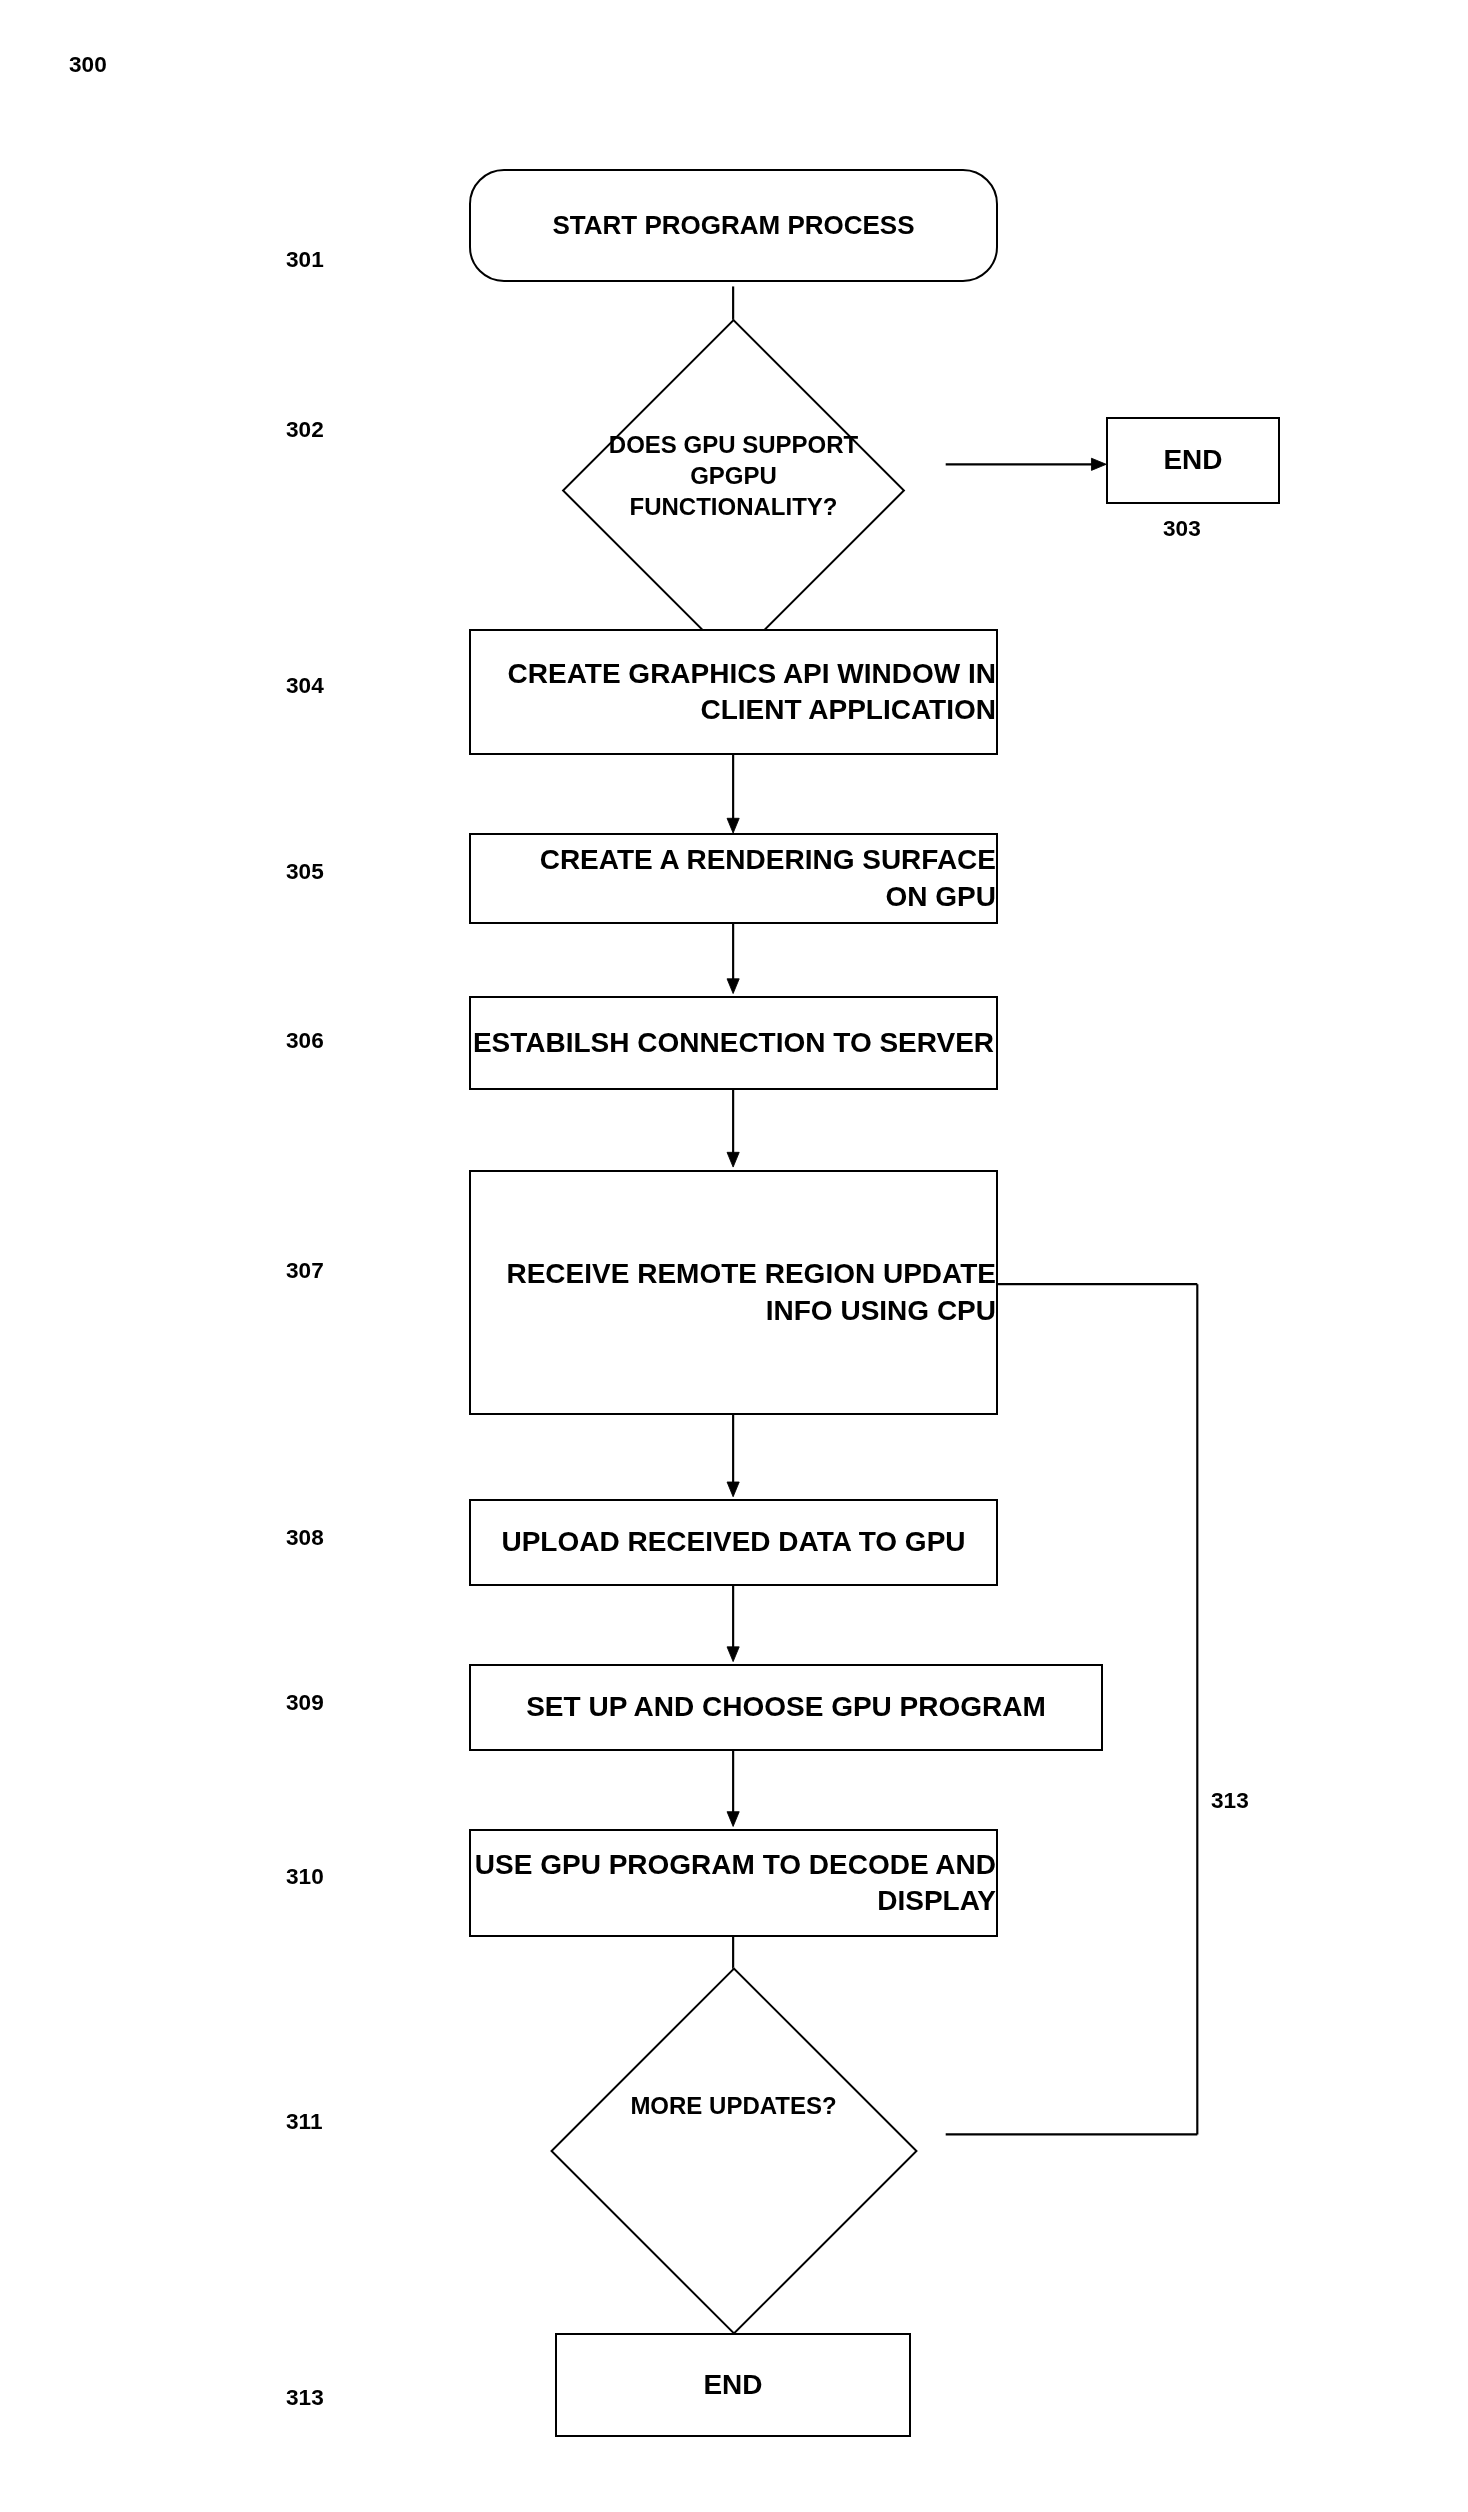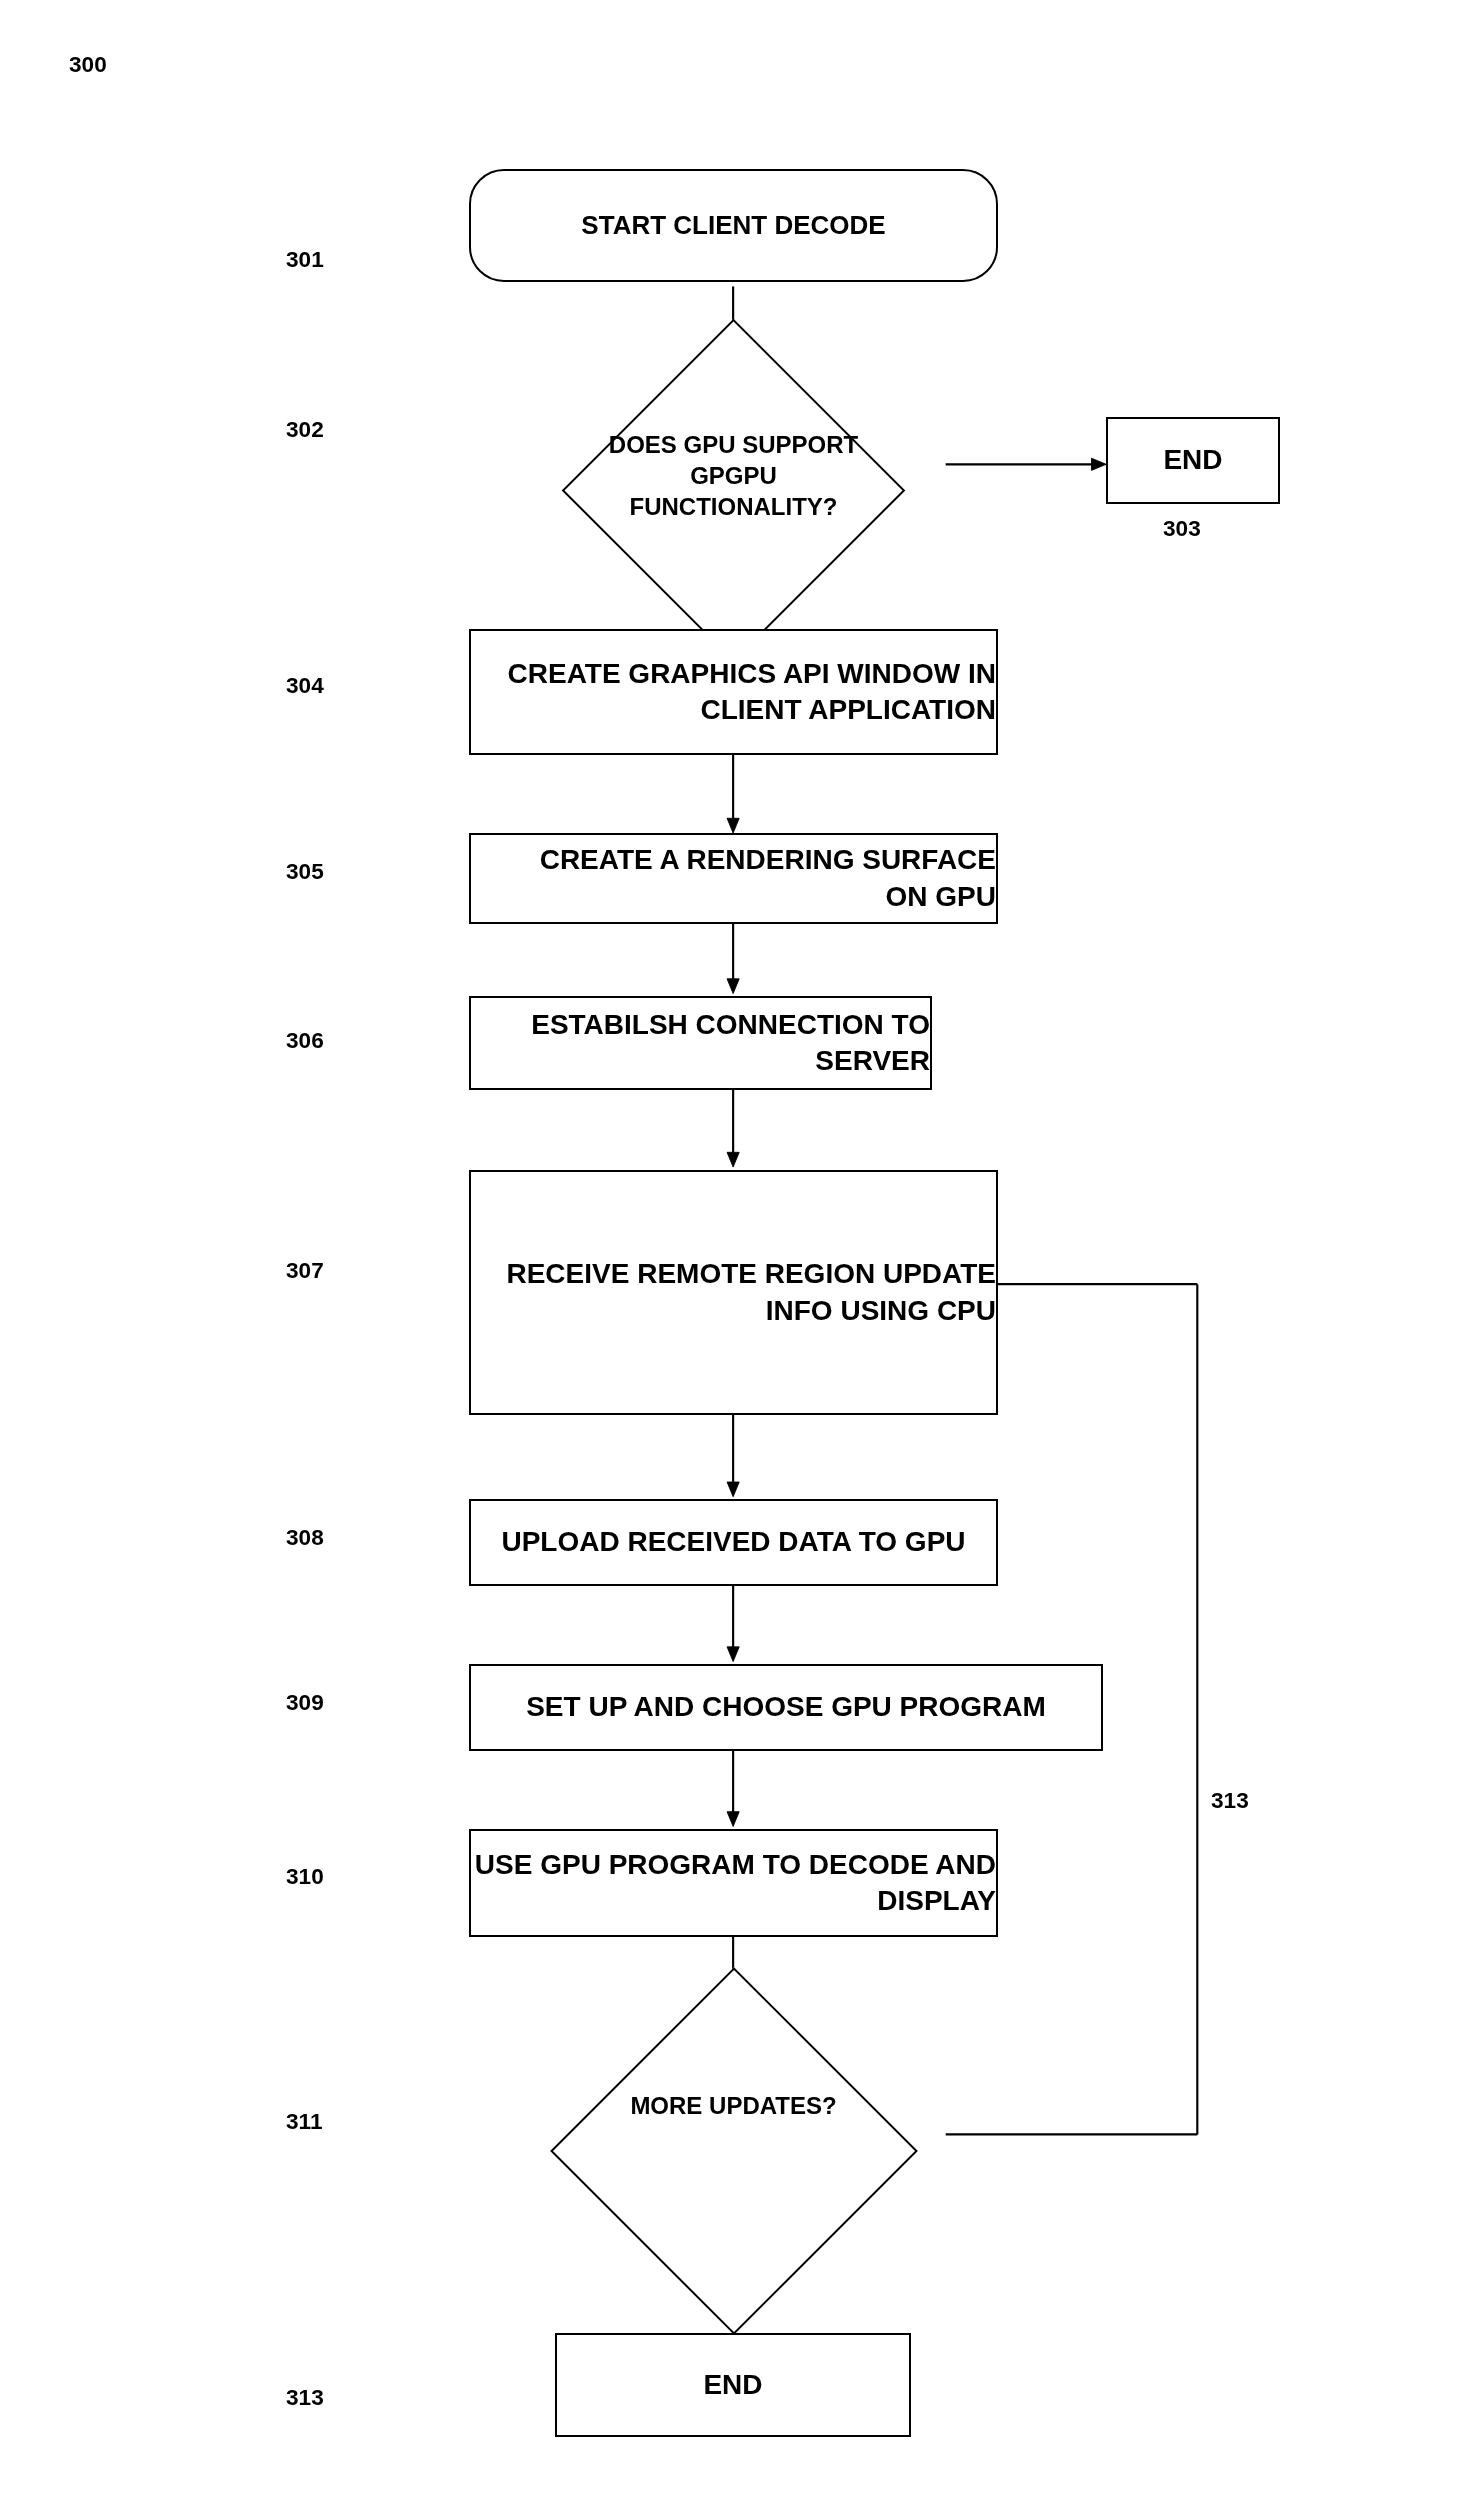--- a/index.html
+++ b/index.html
@@ -131,21 +131,21 @@
 
     <line x1="1380" y1="2460" x2="1380" y2="1480"></line>
 
     <line x1="1380" y1="1480" x2="1090" y2="1480"></line>
     <polygon points="1075,1480 1092,1473 1092,1487"></polygon>
   </svg>
 
   <div class="label" style="left:69px; top:52px;">300</div>
 
   <div class="rounded-rect" style="left:469px; top:169px; width:529px; height:113px;">
-    <span>START CLIENT DECODE</span>
+    <span>START PROGRAM PROCESS</span>
   </div>
 
   <div class="label" style="left:286px; top:247px;">301</div>
 
   <div class="diamond" style="left:486px; top:386px; width:495px; height:174px;">
     <div class="diamond-inner" style="width:243px; height:243px; margin-top:35px;"></div>
     <div class="diamond-text" style="width:295px; top:43px;">
       <span>DOES GPU SUPPORT GPGPU FUNCTIONALITY?</span>
     </div>
   </div>
@@ -163,21 +163,21 @@
   </div>
 
   <div class="label" style="left:286px; top:673px;">304</div>
 
   <div class="rect-box" style="left:469px; top:833px; width:529px; height:91px;padding-left:44px;">
     <span>CREATE A RENDERING SURFACE ON GPU</span>
   </div>
 
   <div class="label" style="left:286px; top:859px;">305</div>
 
-  <div class="rect-box" style="left:469px; top:996px; width:463px; height:94px;">
+  <div class="rect-box" style="left:469px; top:996px; width:529px; height:94px;">
     <span>ESTABILSH CONNECTION TO SERVER</span>
   </div>
 
   <div class="label" style="left:286px; top:1028px;">306</div>
 
   <div class="rect-box" style="left:469px; top:1170px; width:529px; height:245px;">
     <span>RECEIVE REMOTE REGION UPDATE INFO USING CPU</span>
   </div>
 
   <div class="label" style="left:286px; top:1258px;">307</div>

